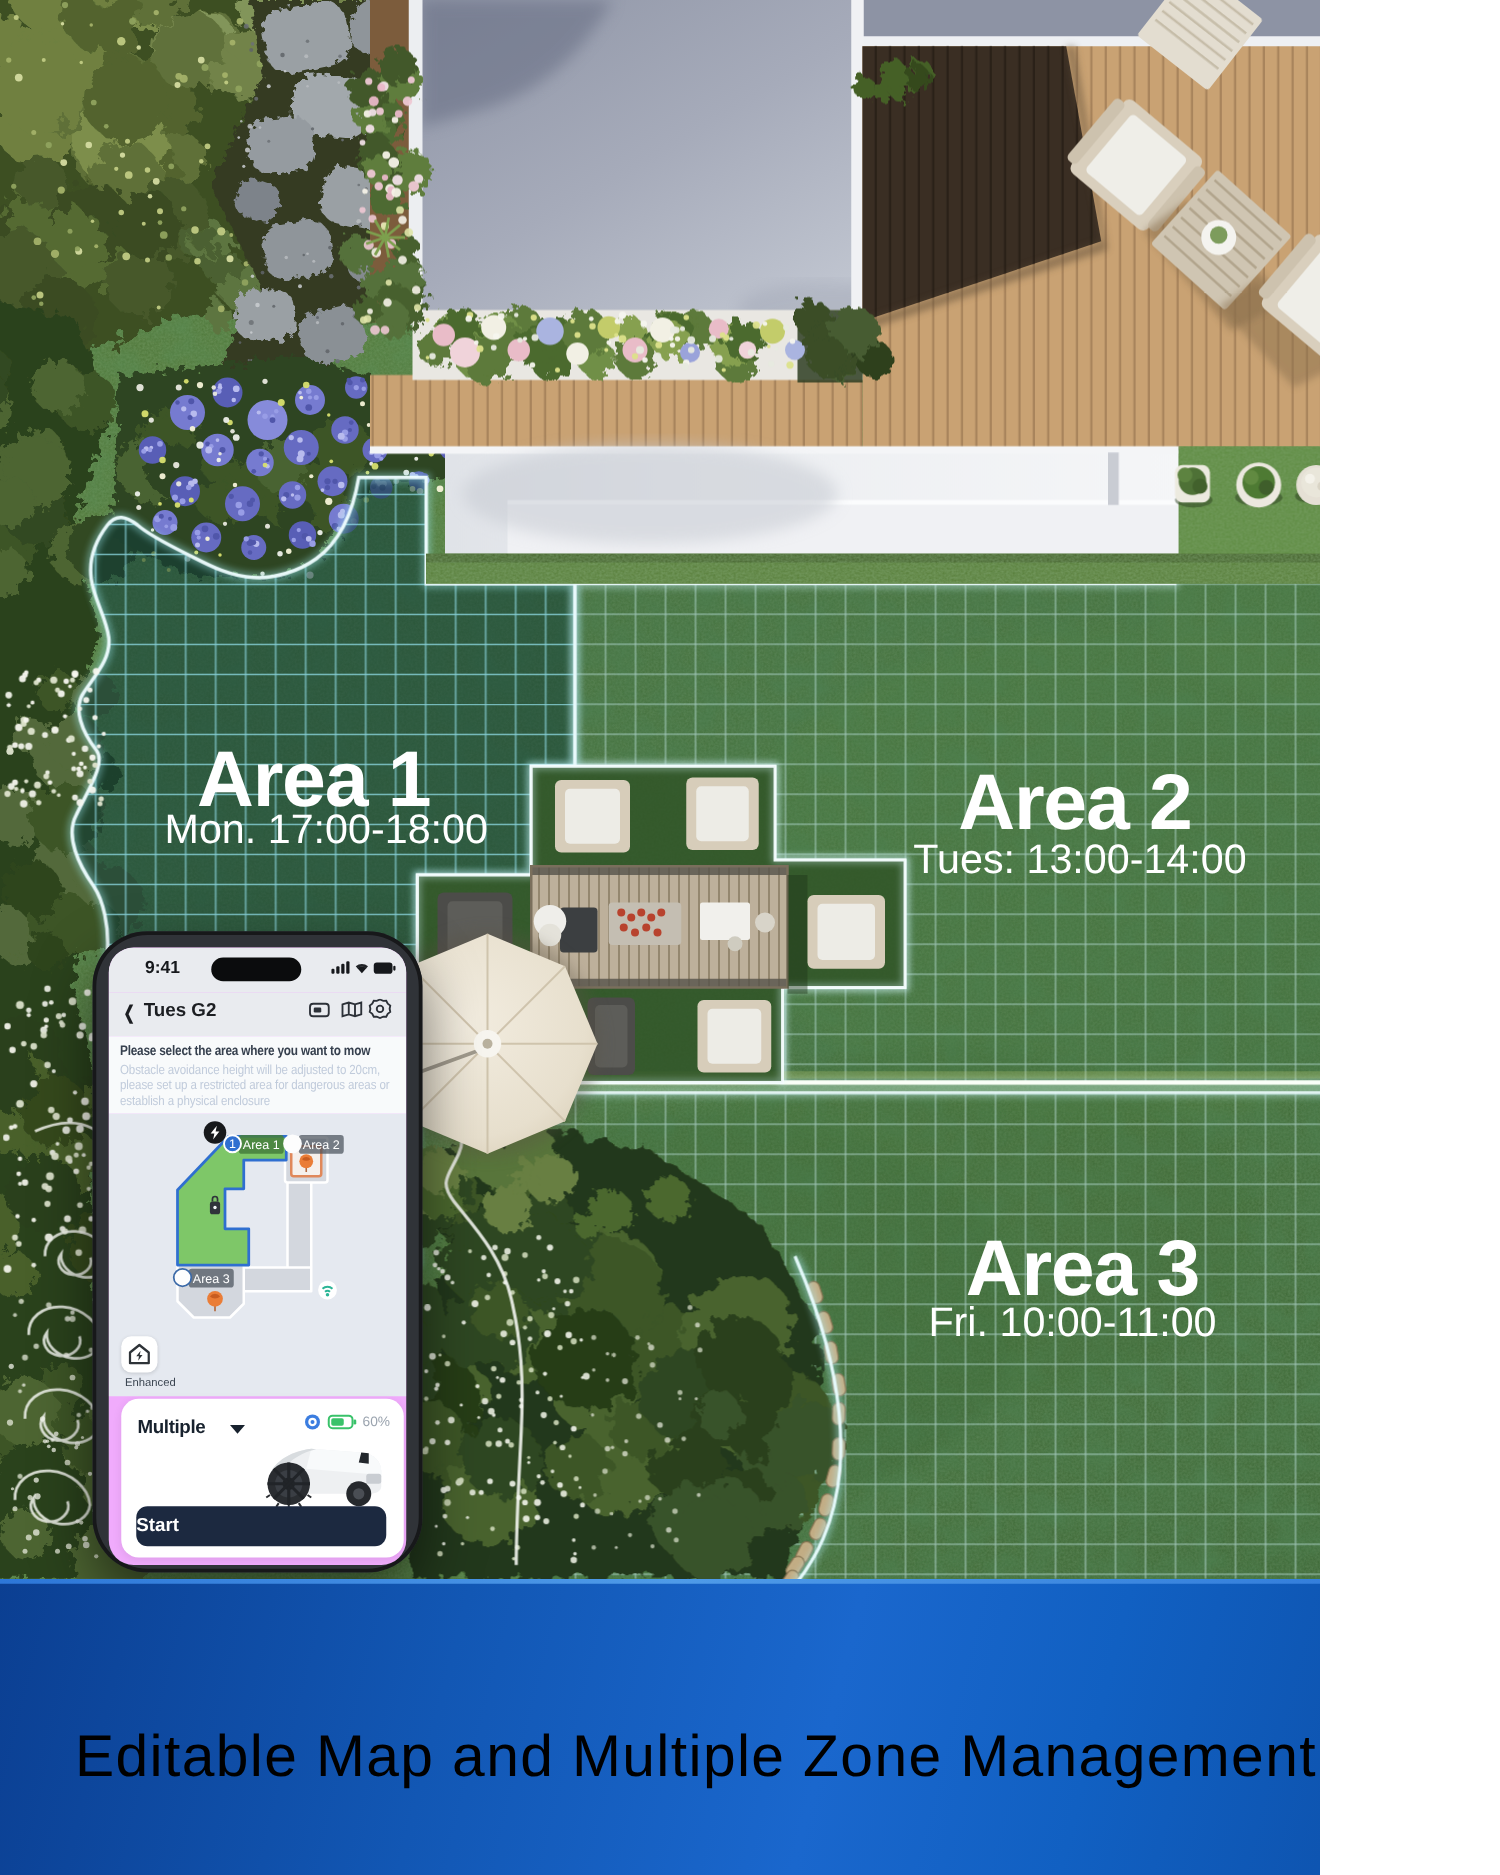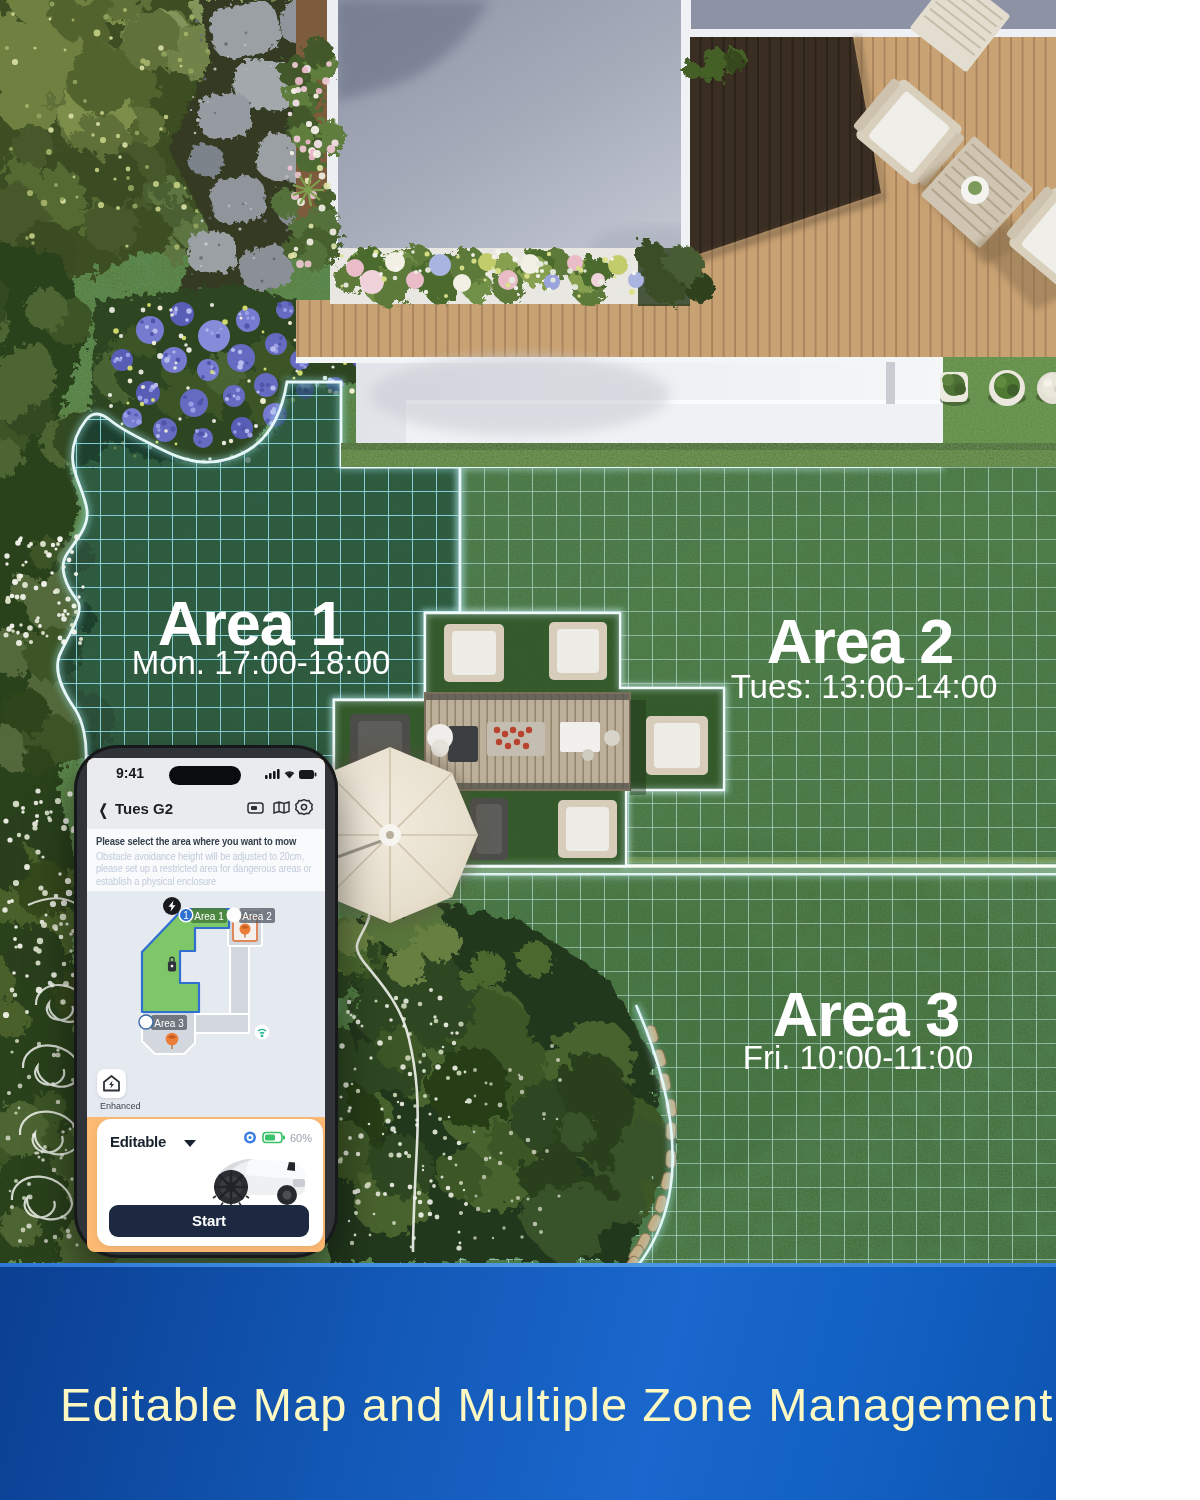--- a/index.html
+++ b/index.html
@@ -4,21 +4,21 @@
 <style>
   html,body{margin:0;padding:0}
   .page{position:relative;width:1056px;height:1500px;overflow:hidden;
         font-family:"Liberation Sans",sans-serif;background:#4f7c3d}
   .photo{position:absolute;left:0;top:0;width:1200px;height:1263px}
   
   .phone{position:absolute;left:74px;top:745px;width:264px;height:513px;
          background:#303338;border-radius:44px;
          box-shadow:0 22px 45px rgba(0,0,0,.5), inset 0 0 0 3px #17181a;z-index:40}
   .screen{position:absolute;left:13px;top:13px;width:238px;height:494px;
-          border-radius:8px;background:#fdba74;overflow:hidden}
+          border-radius:20px;background:#f0abfc;overflow:hidden}
   .sbar{position:absolute;left:0;top:0;width:100%;height:36px;background:#e9ebef}
   .time{position:absolute;left:29px;top:7px;font-size:14px;font-weight:bold;color:#16181c}
   .island{position:absolute;left:82px;top:8px;width:72px;height:19px;border-radius:10px;background:#0b0c0d}
   .nav{position:absolute;left:0;top:36px;width:100%;height:35px;background:#e9ebef}
   .navtitle{position:absolute;left:28px;top:42px;font-size:15px;font-weight:bold;color:#1c1e22}
   .chev{position:absolute;left:10px;top:43px;font-size:15px;color:#1c1e22;font-weight:bold;transform:scaleX(.72)}
   .para{position:absolute;left:0;top:71px;width:100%;height:62px;background:#f8fafb}
   .p1{position:absolute;left:9px;top:6px;font-size:11px;font-weight:bold;color:#36404e;letter-spacing:-.2px;
       white-space:nowrap;transform:scaleX(.86);transform-origin:0 0}
   .p2{position:absolute;left:9px;top:21px;font-size:10.5px;color:#c0cbdb;line-height:12.3px;letter-spacing:-.1px;
@@ -27,28 +27,28 @@
   .station{position:absolute;left:10px;top:311px;width:29px;height:29px;background:#fff;border-radius:8px;
            box-shadow:0 1px 3px rgba(0,0,0,.12)}
   .stlabel{position:absolute;left:13px;top:343px;font-size:9px;color:#3a4450}
   .card{position:absolute;left:10px;top:361px;width:226px;height:127px;background:#fff;border-radius:14px;
         box-shadow:0 2px 8px rgba(0,0,0,.08)}
   .enh{position:absolute;left:13px;top:14px;font-size:15px;font-weight:bold;color:#18222e;letter-spacing:-.3px}
   .caret{position:absolute;left:87px;top:21px;width:0;height:0;border-left:6px solid transparent;
          border-right:6px solid transparent;border-top:7px solid #18222e}
   .pct{position:absolute;left:193px;top:13px;font-size:11px;color:#9aa3ae}
   .startbtn{position:absolute;left:12px;top:86px;width:200px;height:32px;background:#1c2940;border-radius:9px;
-            color:#fff;font-size:15px;font-weight:bold;text-align:center;line-height:32px}
+            color:#fff;font-size:15px;font-weight:bold;text-align:left;line-height:32px}
   
   .banner{position:absolute;left:0;top:1263px;width:1200px;height:237px;
           background:linear-gradient(104deg,#0b3f92 0%,#1257b4 30%,#1a67cd 55%,#1160c2 72%,#0c4da5 100%);z-index:50}
   .banner:before{content:"";position:absolute;left:0;top:0;width:100%;height:4px;
           background:linear-gradient(90deg,#2d77d8,#4f9be8 45%,#2d77d8)}
   .btitle{position:absolute;left:59px;top:1295px;font-size:60px;font-weight:bold;color:#fff;z-index:51;letter-spacing:.3px}
-  .bsub{position:absolute;left:60px;top:1377px;font-size:47px;color:#fef9c3;z-index:51;letter-spacing:1.1px}
+  .bsub{position:absolute;left:60px;top:1377px;font-size:47px;color:#000000;z-index:51;letter-spacing:1.1px}
 </style>
 </head>
 <body>
 <div class="page">
 
   <svg class="photo" width="1200" height="1263" viewBox="0 0 1200 1263">
     <defs>
       <linearGradient id="lawng" x1="0" y1="0" x2="1" y2="1">
         <stop offset="0" stop-color="#4d7538"></stop>
         <stop offset=".5" stop-color="#517b3b"></stop>
@@ -1896,21 +1896,21 @@
 
       <svg style="position:absolute;left:14px;top:315px" width="21" height="21" viewBox="0 0 21 21">
         <path d="M3,9 L10.5,3 L18,9 V17.5 H3 Z" fill="none" stroke="#2e3338" stroke-width="1.8" stroke-linejoin="round"></path>
         <path d="M11.5,7.5 L8,12 L10.2,12 L9.5,15.5 L13,11 L10.8,11 Z" fill="#2e3338"></path>
       </svg>
 
       <div class="stlabel">Enhanced</div>
 
       <div class="card">
 
-        <div class="enh">Editable</div>
+        <div class="enh">Multiple</div>
 
         <div class="caret"></div>
 
         <svg style="position:absolute;left:146px;top:11px" width="44" height="15" viewBox="0 0 44 15">
           <circle cx="7" cy="7.5" r="6" fill="#3b7de0"></circle>
           <circle cx="7" cy="7.5" r="3.4" fill="#fff"></circle>
           <circle cx="7" cy="7.5" r="1.6" fill="#3b7de0"></circle>
           <rect x="20" y="2.5" width="19" height="10" rx="3" fill="none" stroke="#39c26a" stroke-width="1.6"></rect>
           <rect x="22" y="4.5" width="10" height="6" rx="1.5" fill="#39c26a"></rect>
           <rect x="39.8" y="5.5" width="2.2" height="4" rx="1" fill="#39c26a"></rect>

